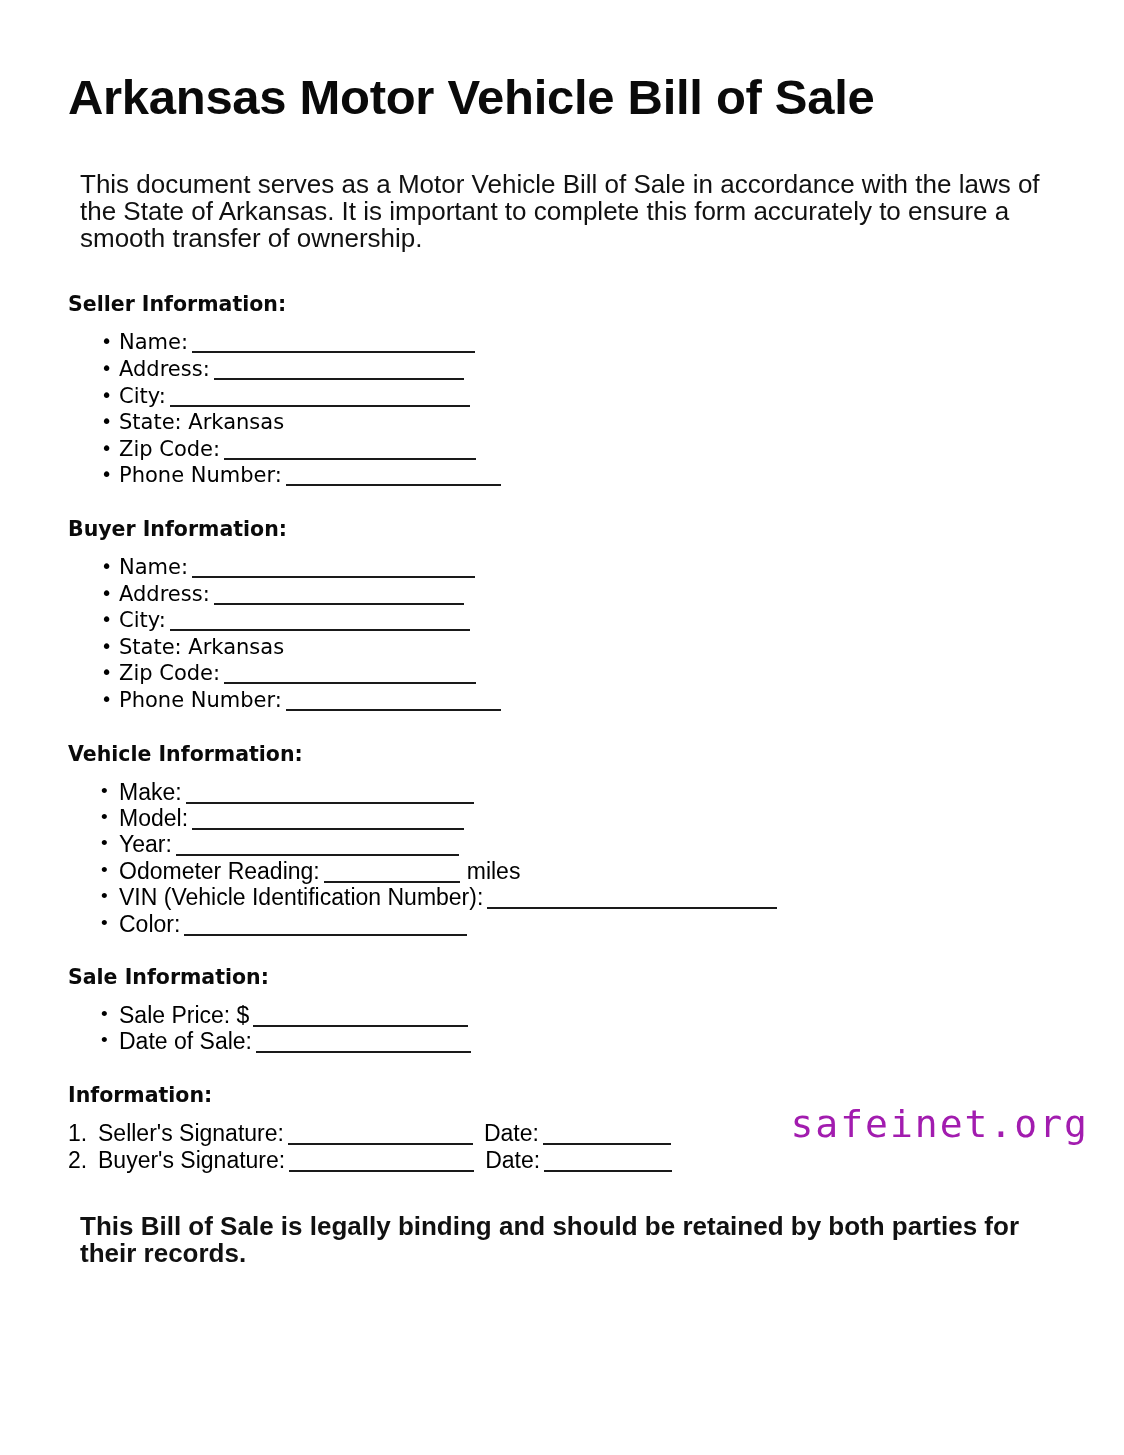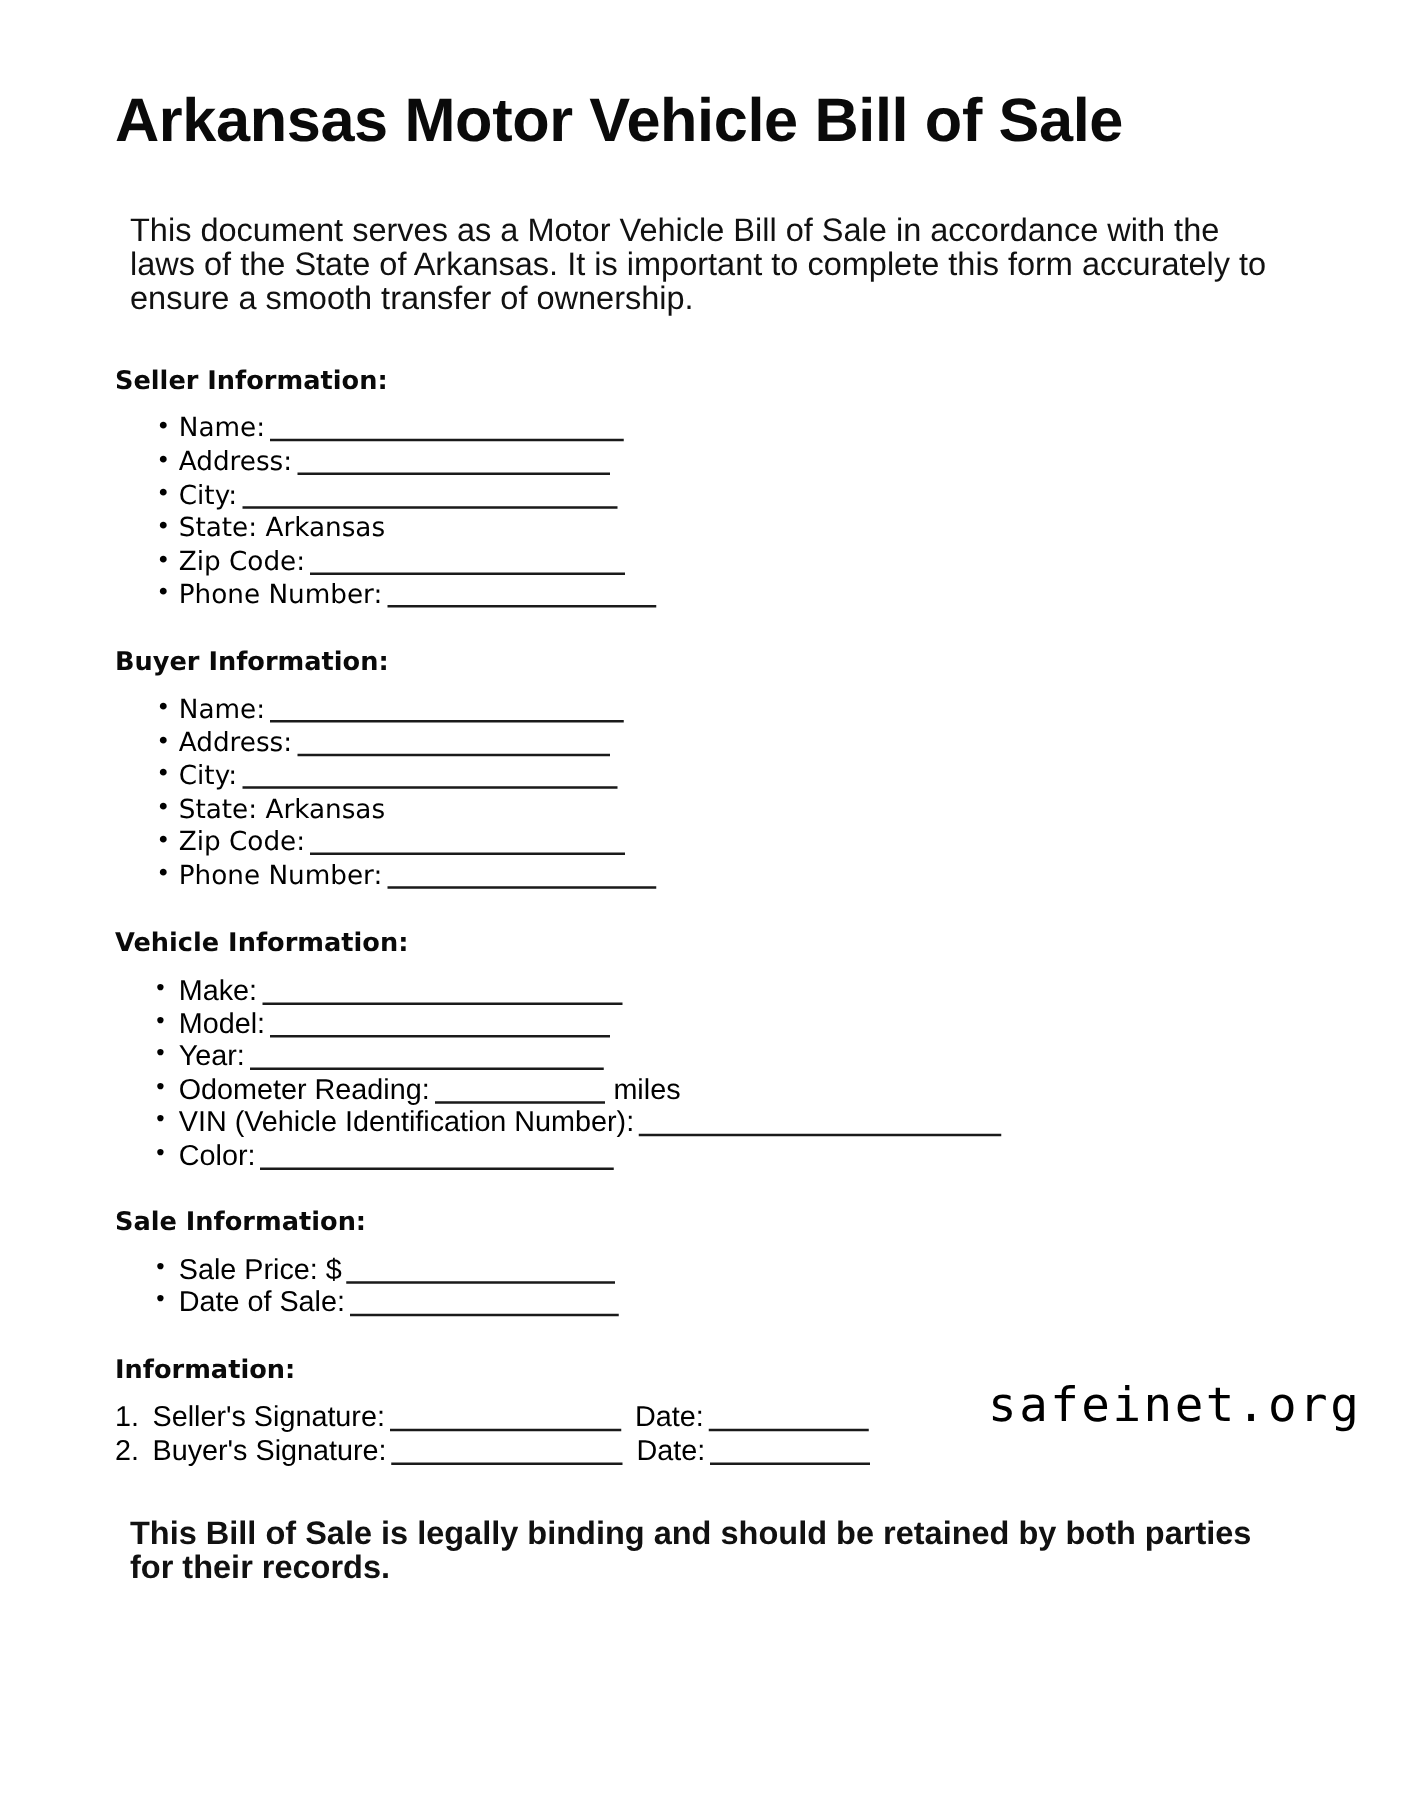--- a/index.html
+++ b/index.html
@@ -17,21 +17,21 @@
     color: #000000;
     -webkit-font-smoothing: antialiased;
   }
   .page {
     position: absolute;
     left: 0;
     top: 0;
     width: 1124px;
     height: 1168px;
     box-sizing: border-box;
-    padding: 0 92px;
+    padding: 0 68px;
   }
 
   
   .doc-title {
     font-family: "Liberation Sans Narrow", "Liberation Sans", sans-serif;
     font-weight: bold;
     font-size: 49px;
     line-height: 1.05;
     letter-spacing: -0.3px;
     margin: 0;
@@ -183,15 +183,15 @@
 
 
   <h2 class="section-heading">Information:</h2>
   <ol class="signatures">
       <li><span class="sig-label">Seller's Signature:</span><span class="fill" style="width: 185px;"></span><span class="date-label">Date:</span><span class="fill" style="width: 128px;"></span></li>
       <li><span class="sig-label">Buyer's Signature:</span><span class="fill" style="width: 185px;"></span><span class="date-label">Date:</span><span class="fill" style="width: 128px;"></span></li>
     </ol>
 
   <p class="para closing">This Bill of Sale is legally binding and should be retained by both parties for their records.</p>
 
-  <div class="watermark" style="color: #000000; margin-top: 45px;">safeinet.org</div>
+  <div class="watermark" style="color: #a21caf; margin-top: 45px;">safeinet.org</div>
 
 </div>
 
 </body></html>

